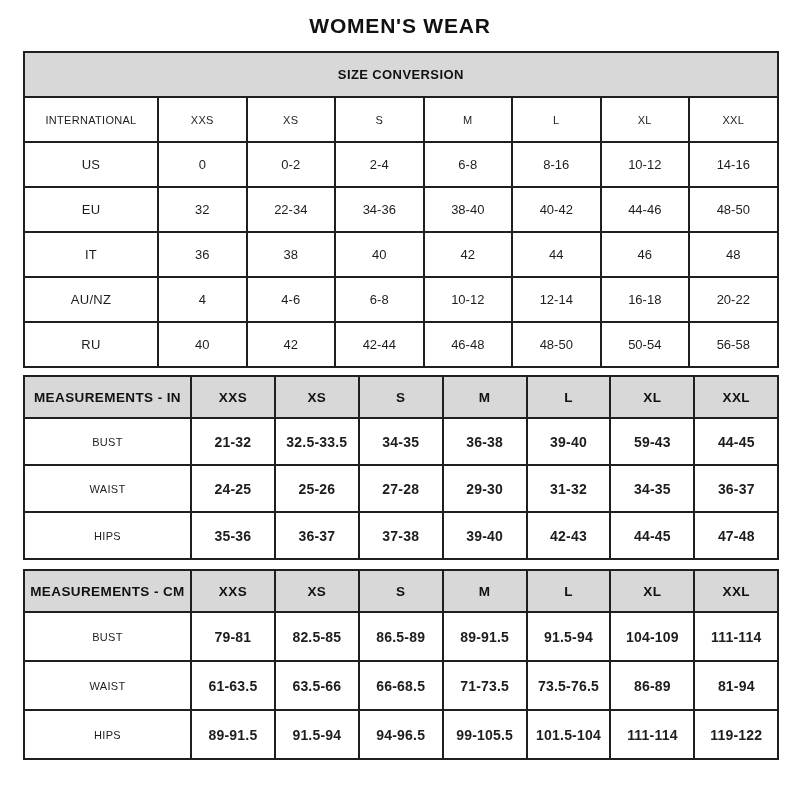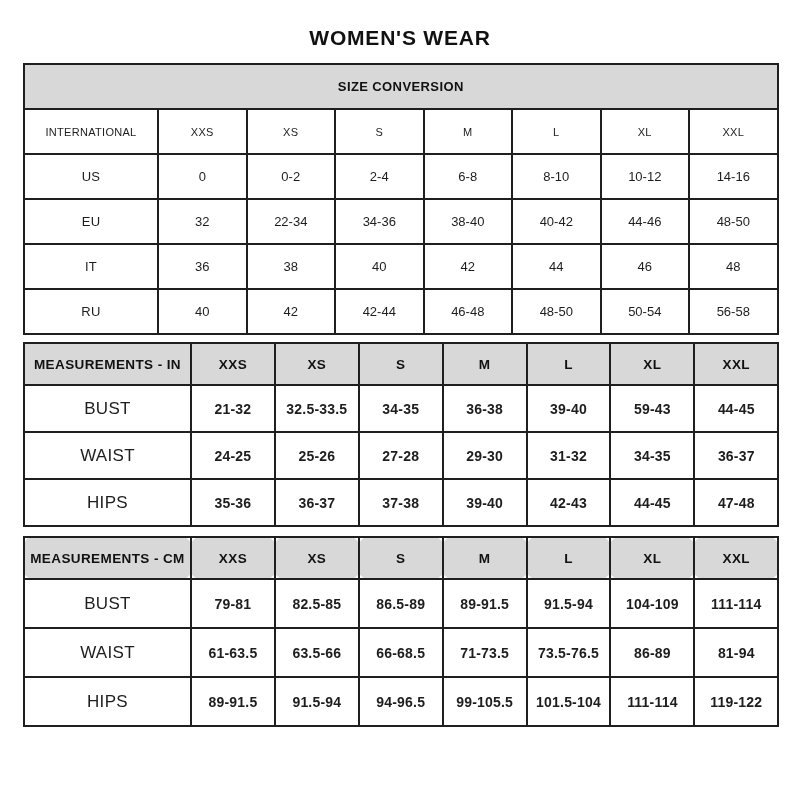--- a/index.html
+++ b/index.html
@@ -11,21 +11,21 @@
     color: #1d1d1d;
   }
   .page { width: 800px; padding: 0 23px; }
   .page-title {
     text-align: center;
     font-size: 21px;
     font-weight: 700;
     letter-spacing: 0.8px;
     color: #111111;
     margin: 0;
-    padding: 26px 0 13px 0;
+    padding: 14px 0 13px 0;
   }
   table {
     border-collapse: collapse;
     width: 754px;
     table-layout: fixed;
   }
   td, th {
     border: 2px solid #1f1f1f;
     text-align: center;
     vertical-align: middle;
@@ -41,30 +41,30 @@
     color: #111111;
     text-align: center;
   }
   
   .t1 { margin-bottom: 7px; }
   .t1 td { font-size: 13px; height: 45px; }
   .t1 .col-label { font-size: 11px; letter-spacing: 0.3px; }
   
   .t2 { margin-bottom: 9px; }
   .t2 td, .t3 td { height: 47px; }
-  .t3 td { height: 49px; border-radius: 9px; }
+  .t3 td { height: 49px; }
   .m-head td {
     background: #d8d8d8;
     font-weight: 700;
     font-size: 13.5px;
     letter-spacing: 0.4px;
     height: 42px;
     color: #111111;
   }
-  .row-label { font-size: 17px; letter-spacing: 0.3px; }
+  .row-label { font-size: 11px; letter-spacing: 0.3px; }
   .m-val { font-size: 14px; letter-spacing: 0.2px; font-weight: bold; }
 </style>
 </head>
 <body>
 
 <div class="page">
 
   <h1 class="page-title">WOMEN'S WEAR</h1>
 
   <table class="t1">
@@ -91,21 +91,21 @@
         <td class="col-label">L</td>
         <td class="col-label">XL</td>
         <td class="col-label">XXL</td>
       </tr>
       <tr>
         <td class="row-label">US</td>
         <td>0</td>
         <td>0-2</td>
         <td>2-4</td>
         <td>6-8</td>
-        <td>8-10</td>
+        <td>8-16</td>
         <td>10-12</td>
         <td>14-16</td>
       </tr>
       <tr>
         <td class="row-label">EU</td>
         <td>32</td>
         <td>22-34</td>
         <td>34-36</td>
         <td>38-40</td>
         <td>40-42</td>
@@ -114,20 +114,30 @@
       </tr>
       <tr>
         <td class="row-label">IT</td>
         <td>36</td>
         <td>38</td>
         <td>40</td>
         <td>42</td>
         <td>44</td>
         <td>46</td>
         <td>48</td>
+      </tr>
+      <tr>
+        <td class="row-label">AU/NZ</td>
+        <td>4</td>
+        <td>4-6</td>
+        <td>6-8</td>
+        <td>10-12</td>
+        <td>12-14</td>
+        <td>16-18</td>
+        <td>20-22</td>
       </tr>
       <tr>
         <td class="row-label">RU</td>
         <td>40</td>
         <td>42</td>
         <td>42-44</td>
         <td>46-48</td>
         <td>48-50</td>
         <td>50-54</td>
         <td>56-58</td>

